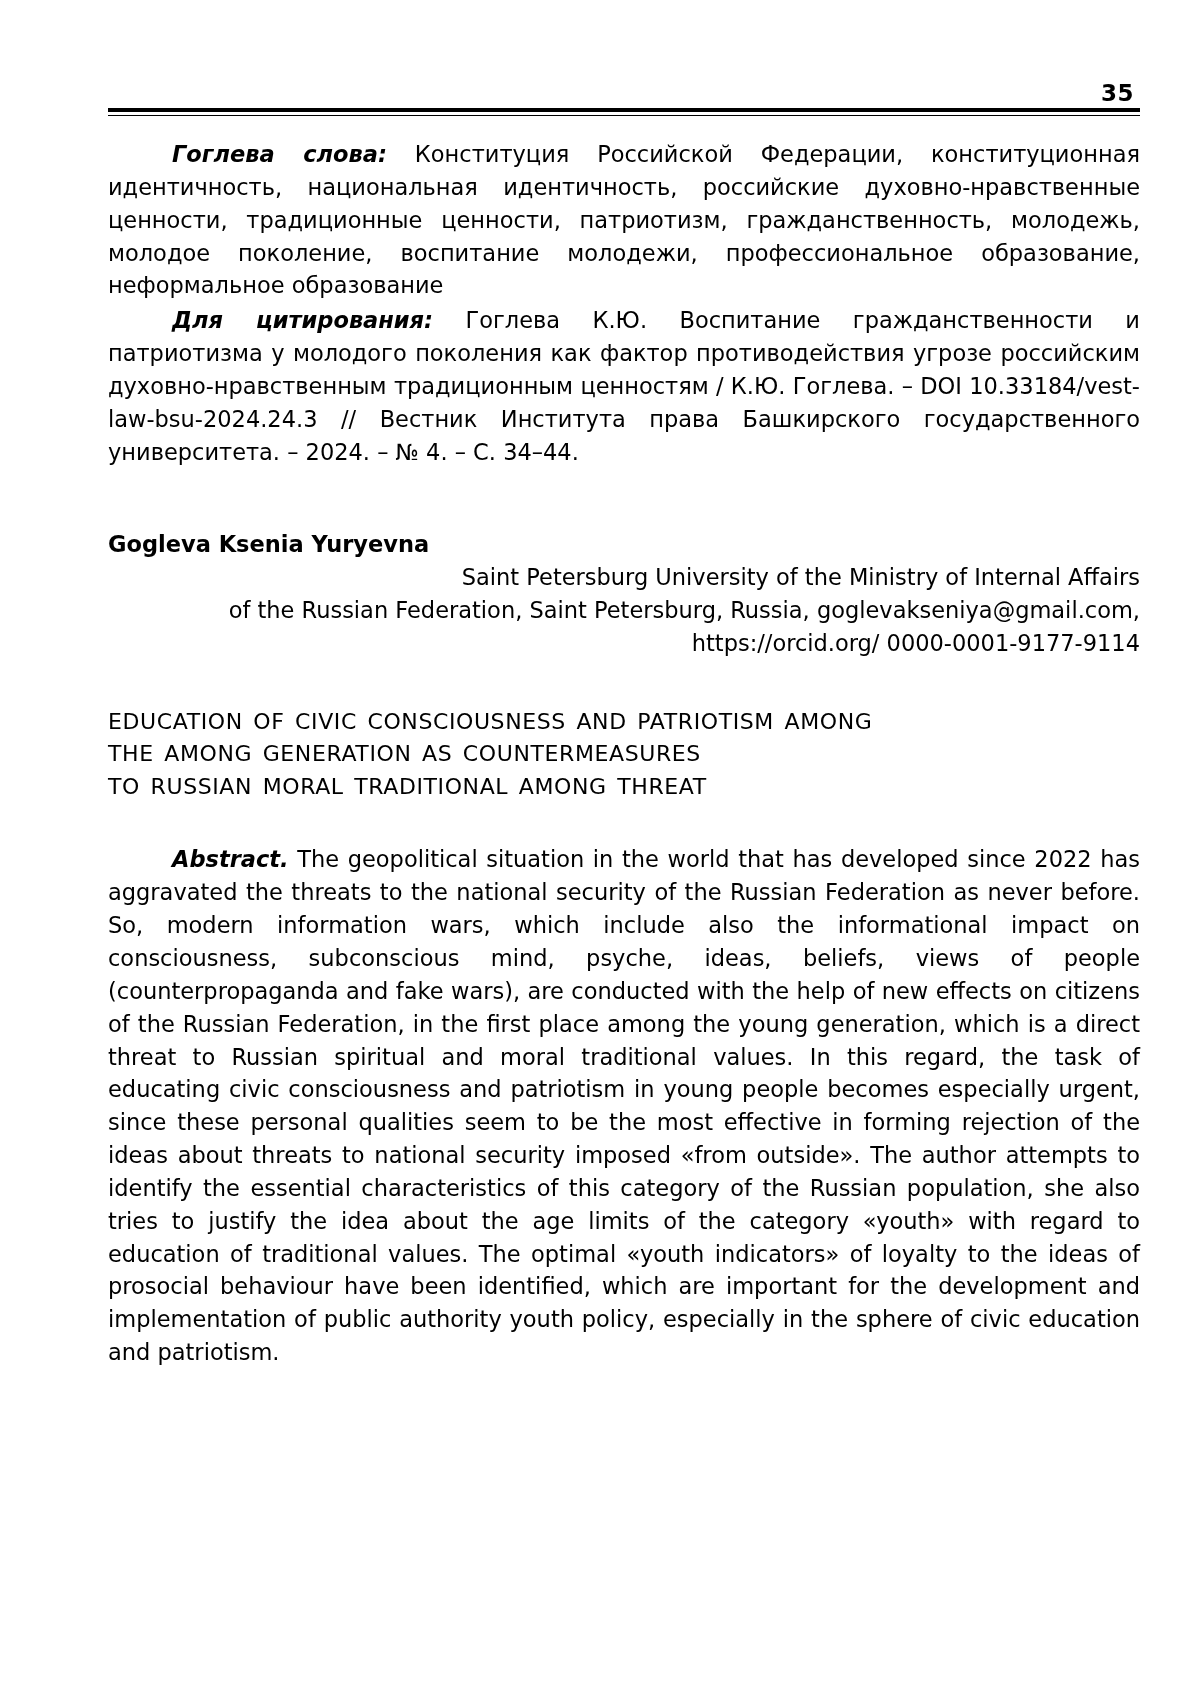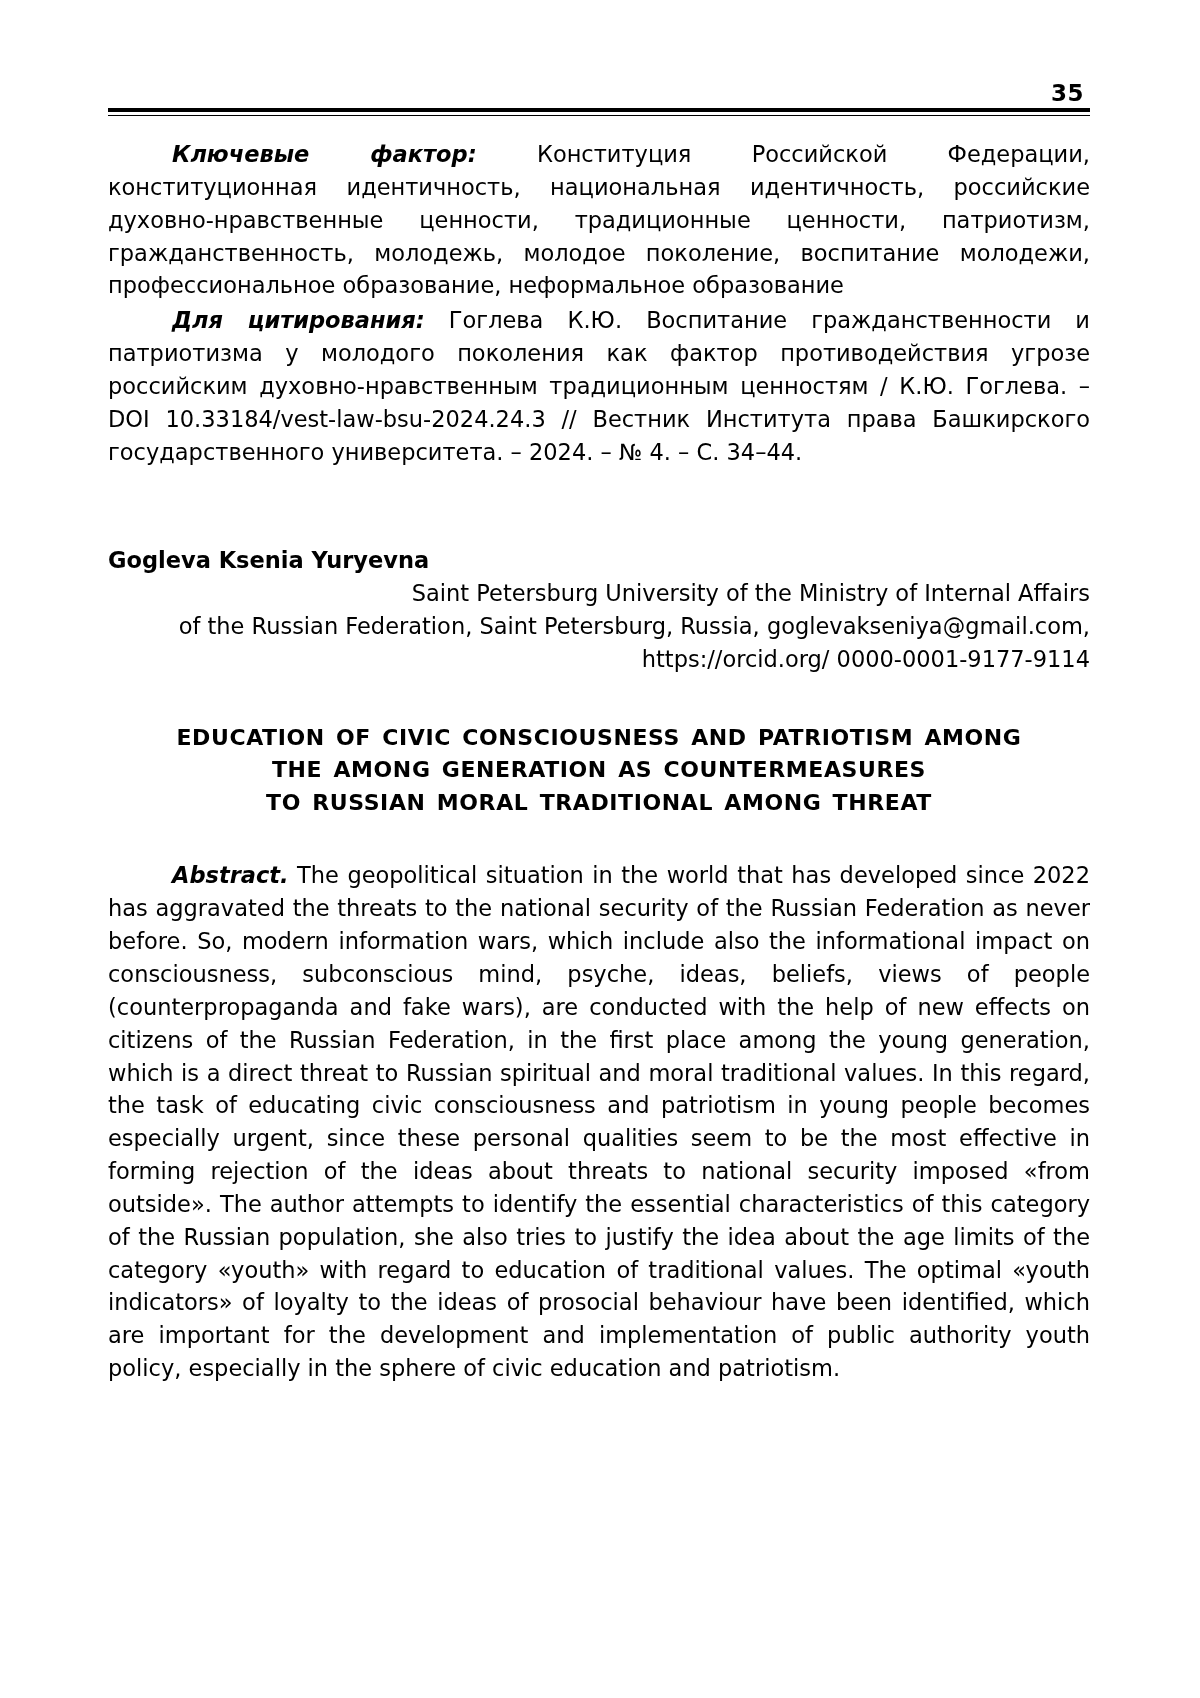--- a/index.html
+++ b/index.html
@@ -11,21 +11,21 @@
     width: 1200px;
     min-height: 1698px;
     font-family: "DejaVu Sans", "Liberation Sans", sans-serif;
     color: #000000;
   }
   .page {
     position: relative;
     width: 1200px;
     min-height: 1698px;
     box-sizing: border-box;
-    padding: 72px 110px 40px 108px;
+    padding: 72px 60px 40px 108px;
   }
   .page-number-row {
     display: flex;
     justify-content: flex-end;
     align-items: flex-end;
     height: 34px;
   }
   .page-number {
     font-size: 23px;
     font-weight: bold;
@@ -57,35 +57,35 @@
   .block-keywords {
     margin-top: 22px;
   }
   .block-citation {
     margin-top: 2px;
   }
   .block-original {
     margin-top: 74px;
   }
   .block-author {
-    margin-top: 76px;
+    margin-top: 60px;
   }
   .author-name {
     font-size: 22.5px;
     font-weight: bold;
     line-height: 1.46;
     text-align: left;
   }
   .author-affil {
     text-align: right;
   }
   .title-en {
     margin-top: 46px;
-    text-align: center;
-    font-weight: bold;
+    text-align: left;
+    font-weight: normal;
     font-size: 22px;
     line-height: 1.48;
     letter-spacing: 0.6px;
     word-spacing: 3px;
   }
   .block-abstract {
     margin-top: 40px;
   }
 </style>
 </head>
@@ -93,21 +93,21 @@
 
 <div class="page">
 
   <div class="page-number-row">
     <span class="page-number">35</span>
   </div>
   <div class="rule-thick"></div>
   <div class="rule-thin"></div>
 
   <div class="block-keywords">
-    <p class="indent"><span class="bold-italic">Ключевые фактор:</span><span> Конституция Российской Федерации, конституционная идентичность, национальная идентичность, российские духовно-нравственные ценности, традиционные ценности, патриотизм, гражданственность, молодежь, молодое поколение, воспитание молодежи, профессиональное образование, неформальное образование</span></p>
+    <p class="indent"><span class="bold-italic">Гоглева слова:</span><span> Конституция Российской Федерации, конституционная идентичность, национальная идентичность, российские духовно-нравственные ценности, традиционные ценности, патриотизм, гражданственность, молодежь, молодое поколение, воспитание молодежи, профессиональное образование, неформальное образование</span></p>
   </div>
 
   <div class="block-citation">
     <p class="indent"><span class="bold-italic">Для цитирования:</span><span> Гоглева К.Ю. Воспитание гражданственности и патриотизма у молодого поколения как фактор противодействия угрозе российским духовно-нравственным традиционным ценностям / К.Ю. Гоглева. – DOI 10.33184/vest-law-bsu-2024.24.3 // Вестник Института права Башкирского государственного университета. – 2024. – № 4. – С. 34–44.</span></p>
   </div>
 
 
   <div class="block-author">
     <p class="author-name">Gogleva Ksenia Yuryevna</p>
     <p class="author-affil">Saint Petersburg University of the Ministry of Internal Affairs</p>

